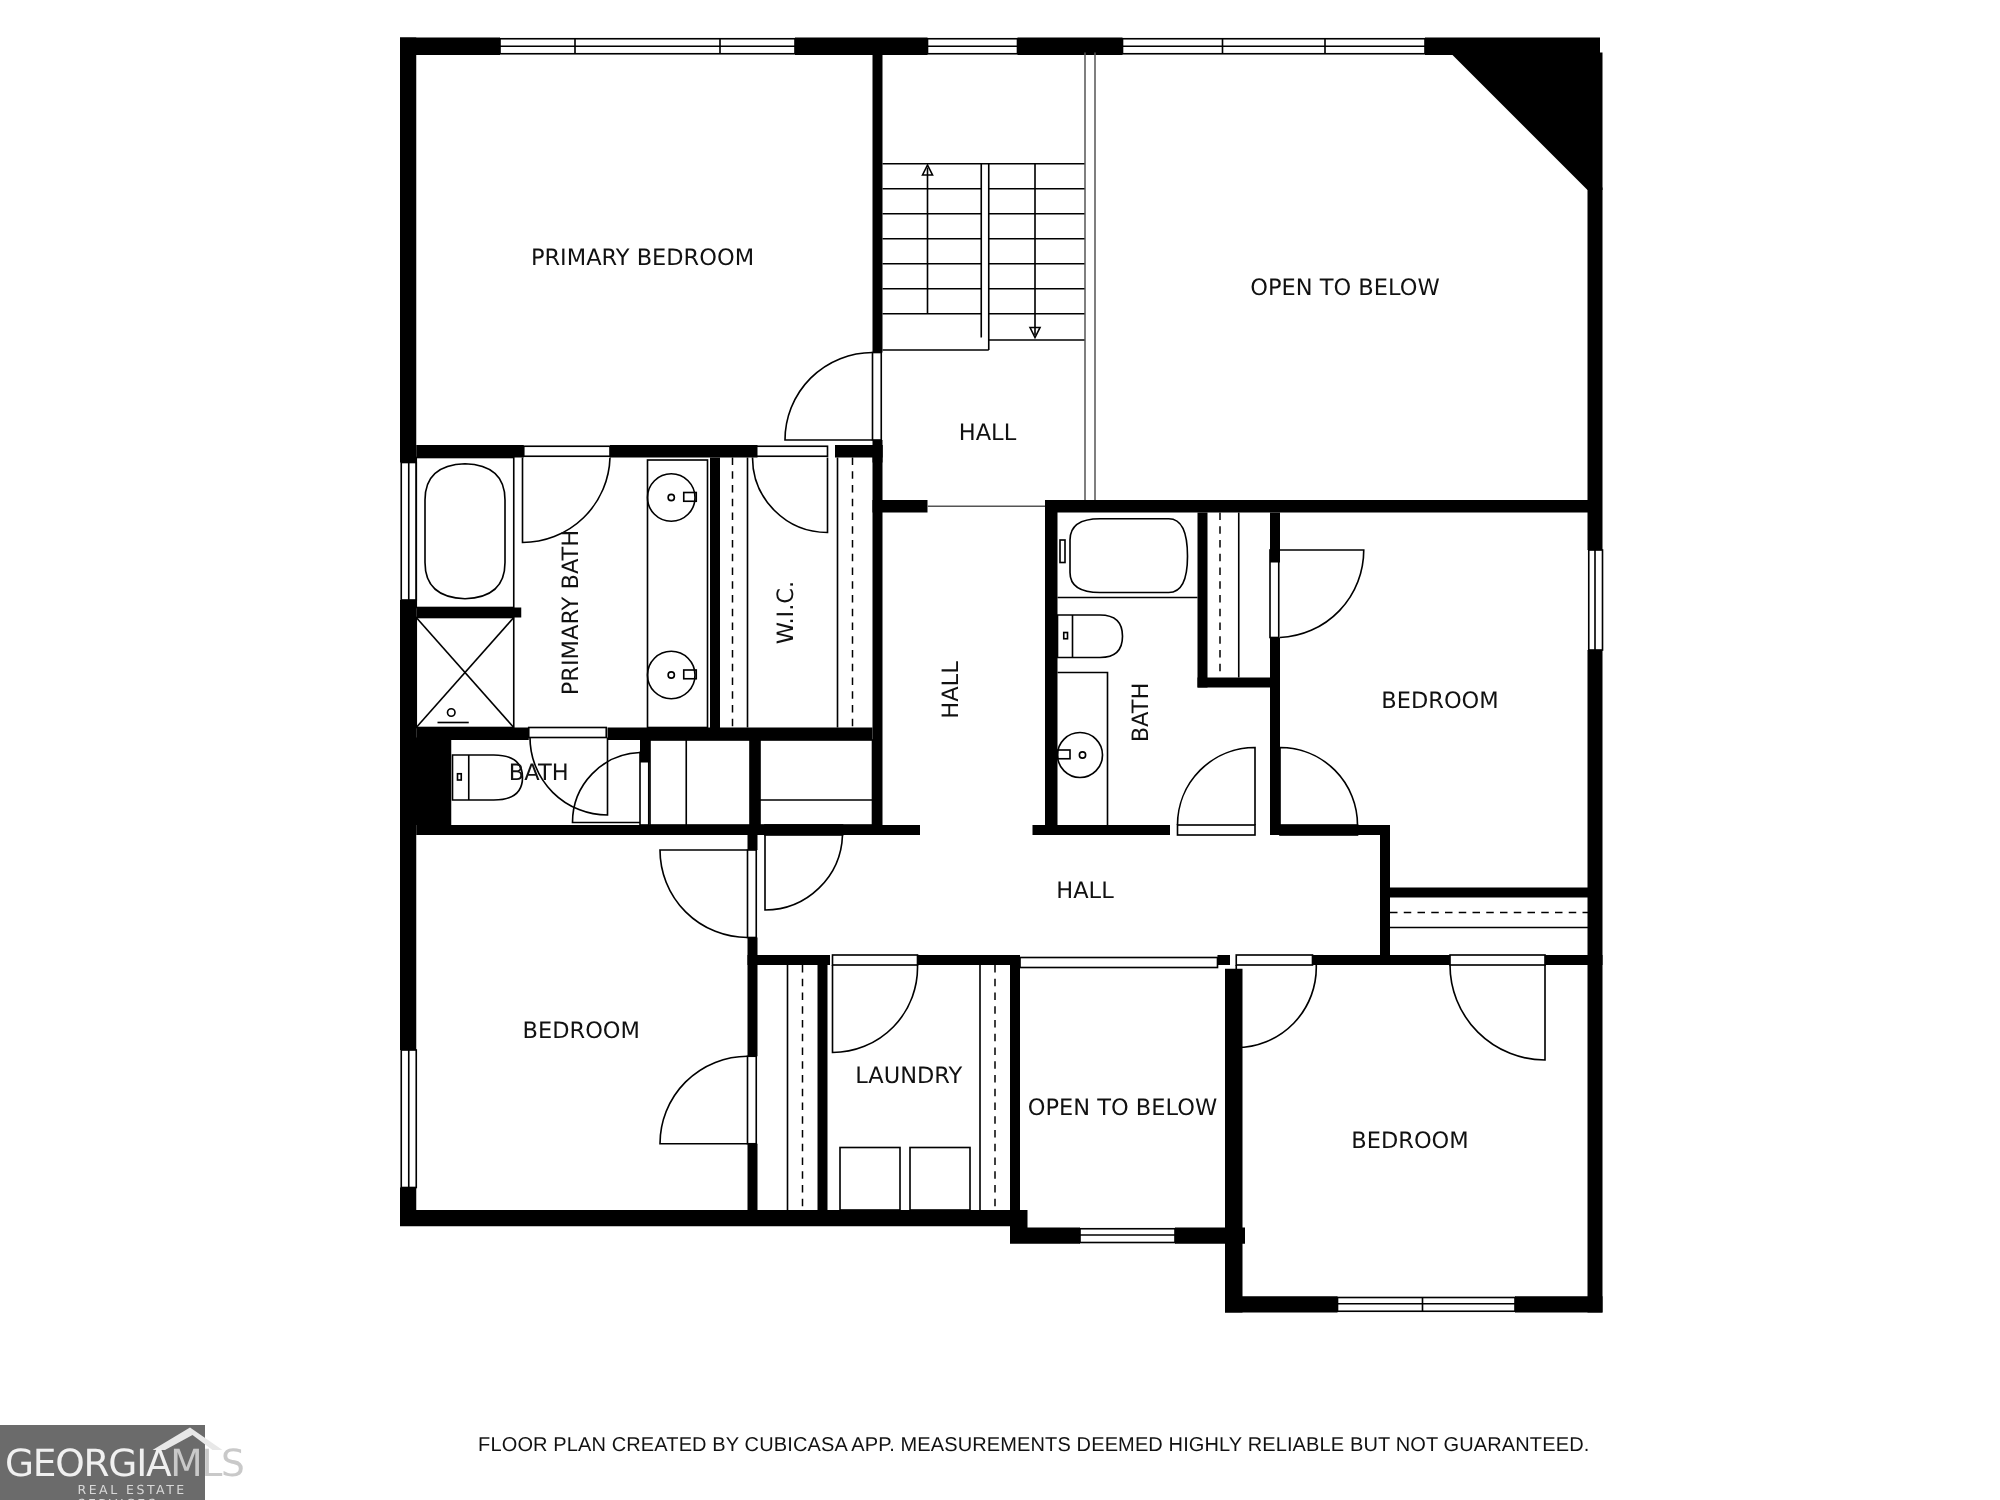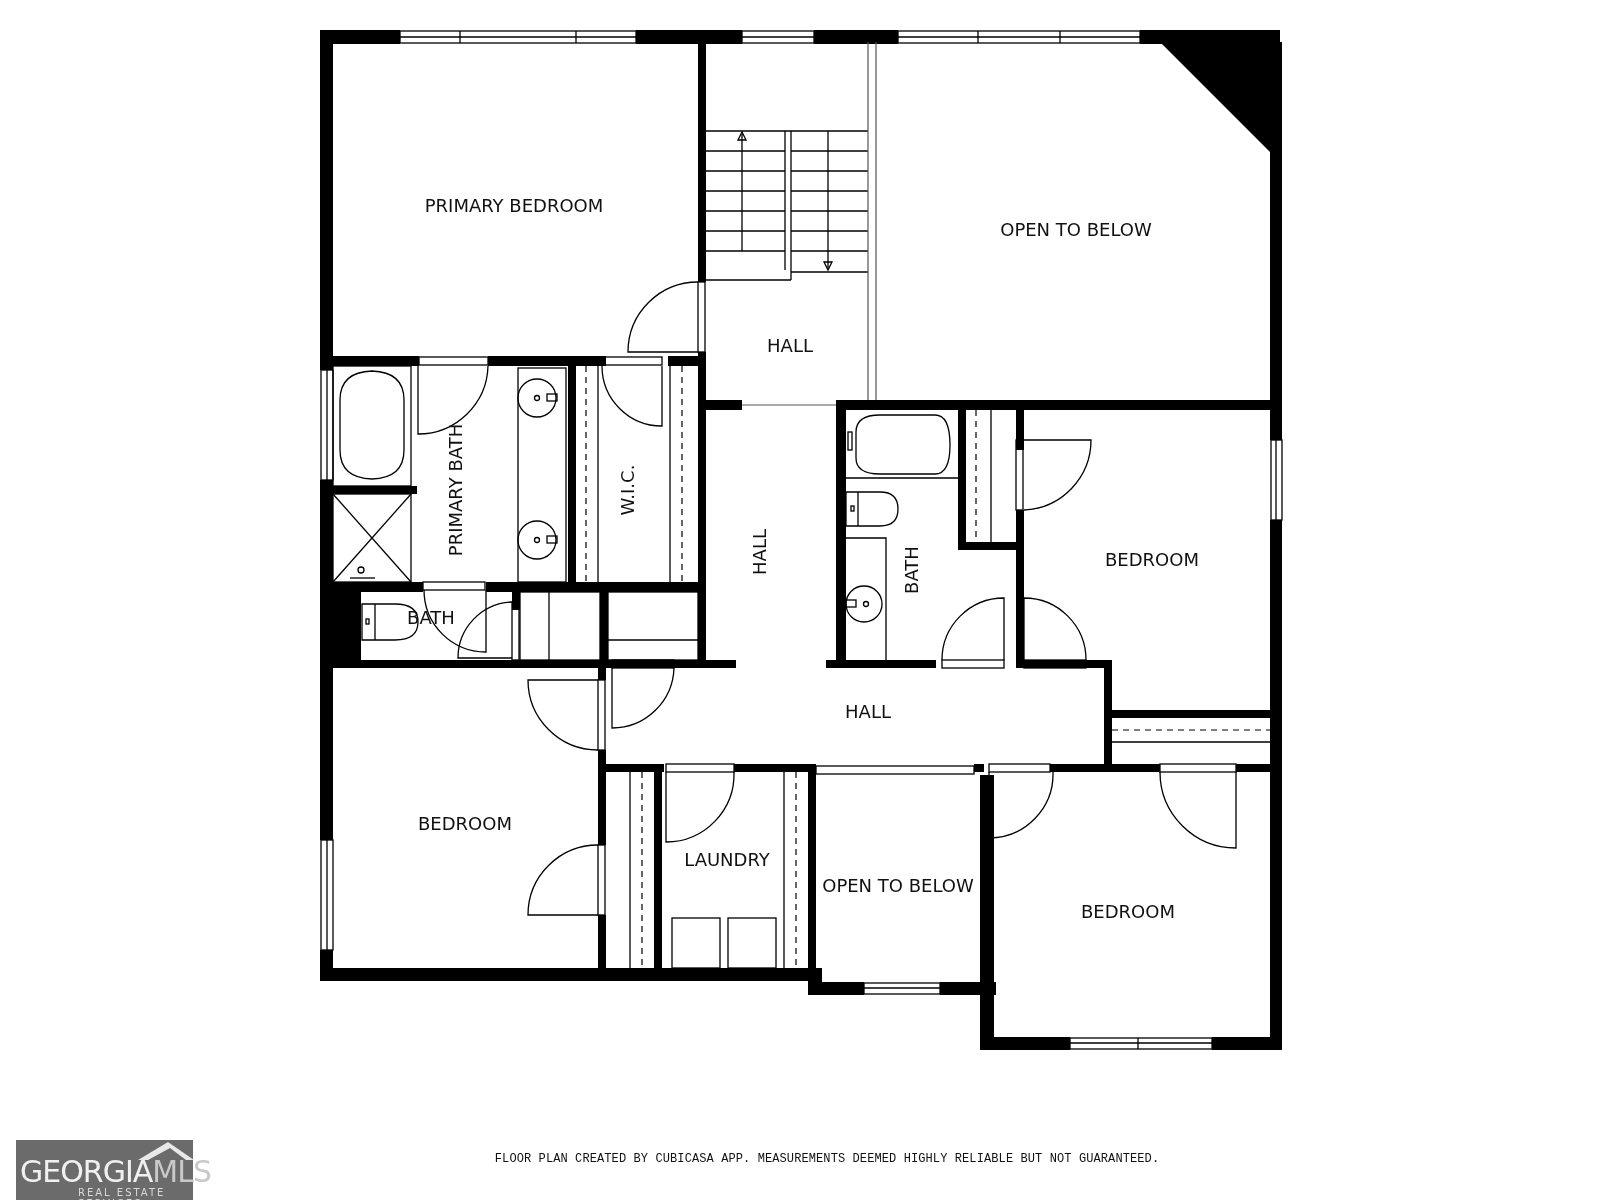--- a/index.html
+++ b/index.html
@@ -5,22 +5,22 @@
   html, body { margin:0; padding:0; background:#ffffff; }
   body { width:1600px; height:1200px; position:relative; overflow:hidden; font-family:"Liberation Sans", sans-serif; }
   svg#plan { position:absolute; left:0; top:0; }
   .wall { fill:#000; }
   .thin { fill:none; stroke:#000; stroke-width:1.3; }
   .thin-gray { fill:none; stroke:#555; stroke-width:1.2; }
   .dash { fill:none; stroke:#000; stroke-width:1.2; stroke-dasharray:6 5; }
   .win { fill:#fff; stroke:#000; stroke-width:1.3; }
   .lbl { font-family:"DejaVu Sans", sans-serif; font-size:18px; fill:#111; }
   .footer { position:absolute; left:0; top:1148px; width:1600px; text-align:center; padding-left:0; }
-  .footer span { display:inline-block; margin-left:54px; font-family:Liberation Mono, monospace; font-size:12px; color:#111; letter-spacing:0.1px; }
-  .logo { position:absolute; left:16px; top:1140px; width:164px; height:60px; background:#6b6b6b;padding-left:13px; }
+  .footer span { display:inline-block; margin-left:54px; font-family:Liberation Sans, sans-serif; font-size:16px; color:#111; letter-spacing:0.1px; }
+  .logo { position:absolute; left:0; top:1140px; width:164px; height:60px; background:#6b6b6b; }
   .logo .main { position:absolute; left:4px; top:14px; font-family:"DejaVu Sans", sans-serif; font-size:30px; color:#f0f0f0; letter-spacing:-1px; font-weight:normal; }
   .logo .main .mls { color:#c9c9c9; }
   .logo .sub { position:absolute; left:22px; top:47px; font-family:"DejaVu Sans", sans-serif; font-size:10px; color:#d9d9d9; letter-spacing:2px;margin-left:40px; }
   .logo .roof { position:absolute; left:122px; top:0; }
 </style>
 </head>
 <body>
 
 <svg id="plan" width="1600" height="1200" viewBox="0 0 1600 1200">
 

